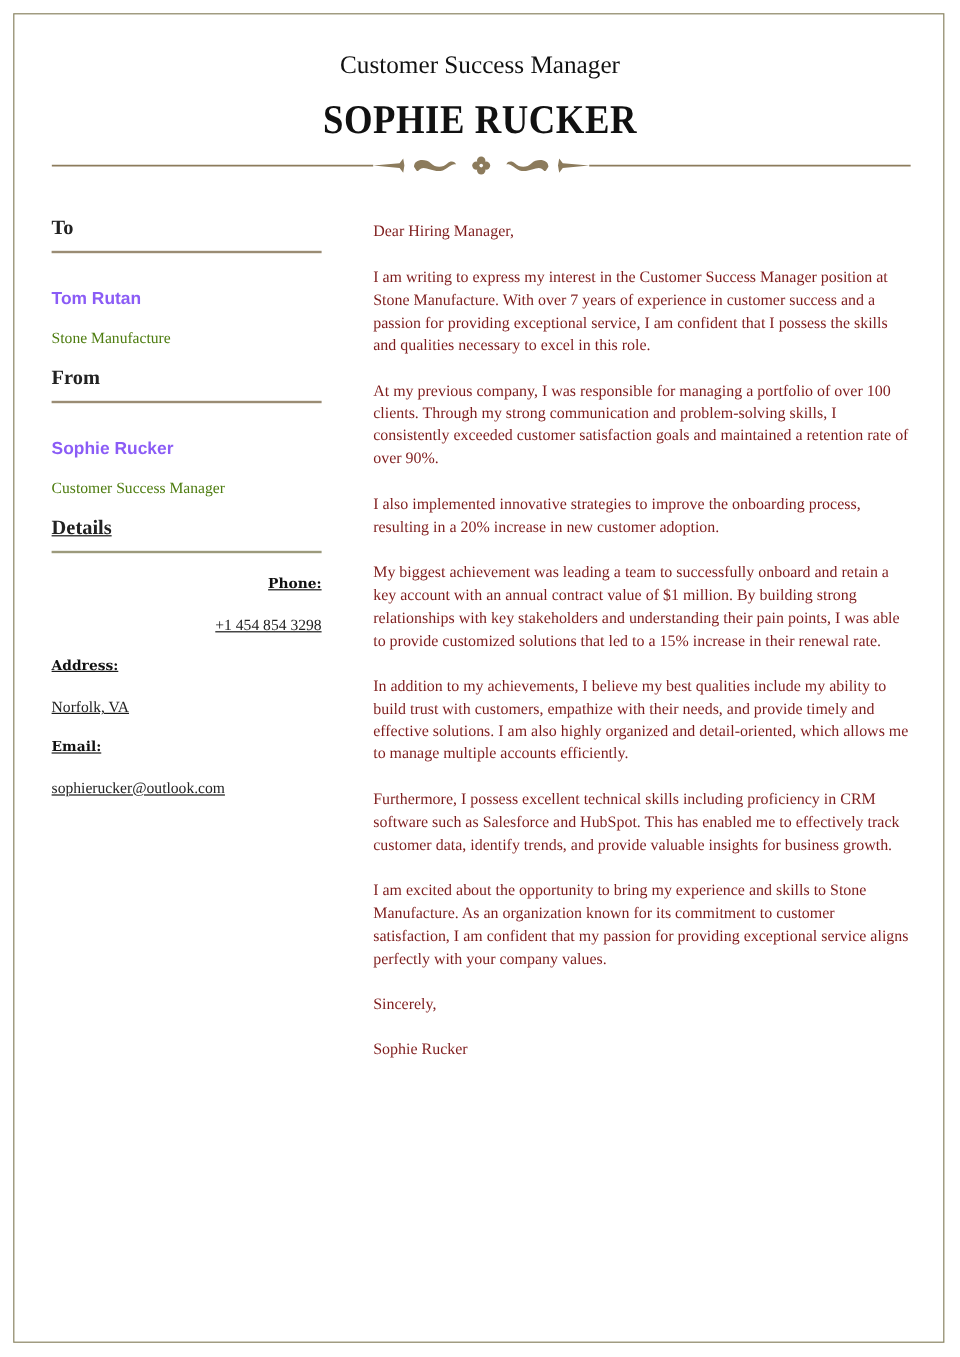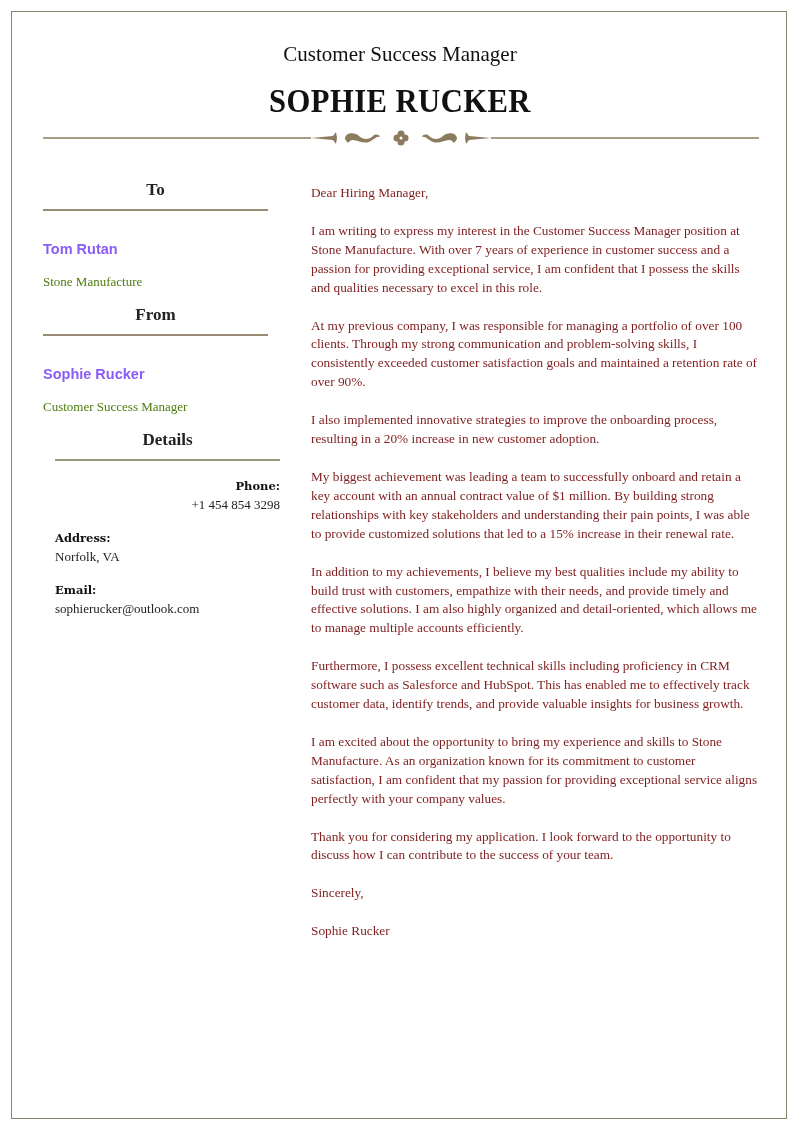--- a/index.html
+++ b/index.html
@@ -8,30 +8,30 @@
     .frame { position: absolute; left: 11px; top: 11px; width: 776px; height: 1108px;
              border: 1px solid #8a8463; box-sizing: border-box; }
     .job-title { position: absolute; left: 0; width: 800px; top: 42px; text-align: center;
                  font-family: "Liberation Serif", serif; font-size: 21px; color: #111; }
     .name { position: absolute; left: 0; width: 800px; top: 82px; text-align: center;
             font-family: "Liberation Serif", serif; font-size: 34px; font-weight: bold;
             letter-spacing: 0.5px; color: #111; transform: scaleX(0.9); }
     .divider { position: absolute; left: 43px; top: 128px; width: 716px; height: 20px; }
     .col-left { position: absolute; left: 43px; top: 180px; width: 225px; }
     .section-head { font-family: "Liberation Serif", serif; font-size: 17px; color: #222;
-                    padding-bottom: 9px; border-bottom: 2px solid #9a8c74; margin: 0; text-align: center; }
+                    padding-bottom: 9px; border-bottom: 2px solid #9a8c74; margin: 0; }
     .section-head.details-head { border-bottom-color: #9c9a7c; }
     .person-name { font-family: Liberation Sans, sans-serif; font-weight: bold; font-size: 14.5px;
                    margin-top: 30px; color: #8b5cf6; }
     .person-sub { font-family: "Liberation Serif", serif; font-size: 13px; color: #4d7c0f; margin-top: 17px; }
     .sec-to { position: absolute; top: 0; left: 0; width: 225px; }
     .sec-from { position: absolute; top: 125px; left: 0; width: 225px; }
-    .sec-details { position: absolute; top: 250px; left: 12px; width: 225px; }
+    .sec-details { position: absolute; top: 250px; left: 0; width: 225px; text-decoration: underline; }
     .detail-label { font-family: "DejaVu Serif", serif; font-weight: bold; font-size: 11.5px; color: #111; }
-    .detail-value { font-family: "Liberation Serif", serif; font-size: 13px; color: #222; margin-top: 4px; }
+    .detail-value { font-family: "Liberation Serif", serif; font-size: 13px; color: #222; margin-top: 20px; }
     .detail-item { margin-top: 18px; }
     .detail-item:first-of-type { margin-top: 18px; text-align: right; }
     .col-right { position: absolute; left: 311px; top: 184px; width: 450px;
                  font-family: "Liberation Serif", serif; font-size: 13.3px; line-height: 18.9px; color: #7f1d1d; }
     .col-right p { margin: 0 0 19px 0; }
   </style>
 </head>
 <body>
 
 <div class="frame"></div>
@@ -85,16 +85,15 @@
 
 <div class="col-right">
   <p>Dear Hiring Manager,</p>
   <p>I am writing to express my interest in the Customer Success Manager position at Stone Manufacture. With over 7 years of experience in customer success and a passion for providing exceptional service, I am confident that I possess the skills and qualities necessary to excel in this role.</p>
   <p>At my previous company, I was responsible for managing a portfolio of over 100 clients. Through my strong communication and problem-solving skills, I consistently exceeded customer satisfaction goals and maintained a retention rate of over 90%.</p>
   <p>I also implemented innovative strategies to improve the onboarding process, resulting in a 20% increase in new customer adoption.</p>
   <p>My biggest achievement was leading a team to successfully onboard and retain a key account with an annual contract value of $1 million. By building strong relationships with key stakeholders and understanding their pain points, I was able to provide customized solutions that led to a 15% increase in their renewal rate.</p>
   <p>In addition to my achievements, I believe my best qualities include my ability to build trust with customers, empathize with their needs, and provide timely and effective solutions. I am also highly organized and detail-oriented, which allows me to manage multiple accounts efficiently.</p>
   <p>Furthermore, I possess excellent technical skills including proficiency in CRM software such as Salesforce and HubSpot. This has enabled me to effectively track customer data, identify trends, and provide valuable insights for business growth.</p>
   <p>I am excited about the opportunity to bring my experience and skills to Stone Manufacture. As an organization known for its commitment to customer satisfaction, I am confident that my passion for providing exceptional service aligns perfectly with your company values.</p>
-  <p>Thank you for considering my application. I look forward to the opportunity to discuss how I can contribute to the success of your team.</p>
   <p>Sincerely,</p>
   <p>Sophie Rucker</p>
 </div>
 
 </body></html>

